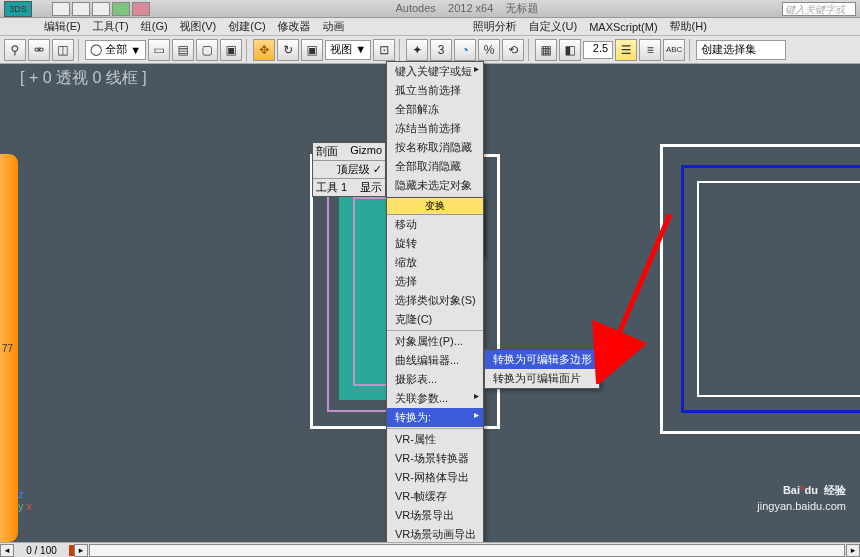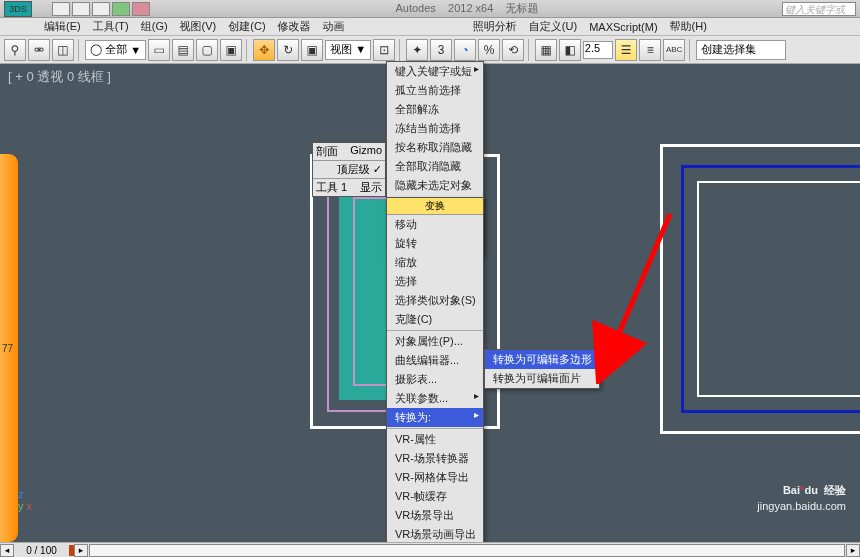--- a/index.html
+++ b/index.html
@@ -20,25 +20,25 @@
 .menubar span{padding:12px 6px;color:#222;font-size:11px}
 
 
 .toolbar{height:28px;background:#e4e4e4;border-bottom:1px solid #aaa;display:flex;align-items:center;padding:0 4px;gap:2px}
 .tbtn{width:22px;height:22px;border:1px solid #999;background:linear-gradient(#fdfdfd,#dcdcdc);display:flex;align-items:center;justify-content:center;font-size:12px;color:#333}
 .tbtn.orange{background:linear-gradient(#ffd78a,#f7b63a);color:#a05a00}
 .tbtn.yellow{background:linear-gradient(#fff2b0,#ffe26a)}
 .tbtn.blue{color:#2a6ad0}
 .tsep{width:3px;height:22px;border-left:1px solid #aaa;margin:0 2px}
 .tsel{height:20px;border:1px solid #999;background:#fff;padding:0 4px;display:flex;align-items:center;gap:3px;font-size:11px}
-.tnum{height:18px;width:30px;border:1px solid #999;background:#fff;font-size:11px;text-align:right;padding-right:12px}
+.tnum{height:18px;width:30px;border:1px solid #999;background:#fff;font-size:11px;text-align:right;padding-right:4px}
 
 
 .vp-wrap{position:absolute;top:64px;left:0;right:0;bottom:15px;background:#4a5760}
-.vp-label{position:absolute;top:4px;left:8px;color:#c0c6cc;font-size:13px}
+.vp-label{position:absolute;top:4px;left:20px;color:#c0c6cc;font-size:16px}
 .timeline-marker{position:absolute;left:0;bottom:0;top:90px;width:18px;background:linear-gradient(90deg,#ffb347,#ff8c00);border-radius:0 9px 9px 0}
 .timeline-marker span{position:absolute;top:50%;left:2px;transform:translateY(-50%);color:#333;font-size:10px}
 .axis{position:absolute;left:18px;bottom:30px;color:#b0b6bc;font-size:12px}
 .axis .z{color:#3b7bff}
 .axis .x{color:#d05050}
 .axis .y{color:#70b070}
 
 
 .frame{position:absolute;border:3px solid #fff}
 .frame.sel{top:90px;left:310px;width:190px;height:275px}

